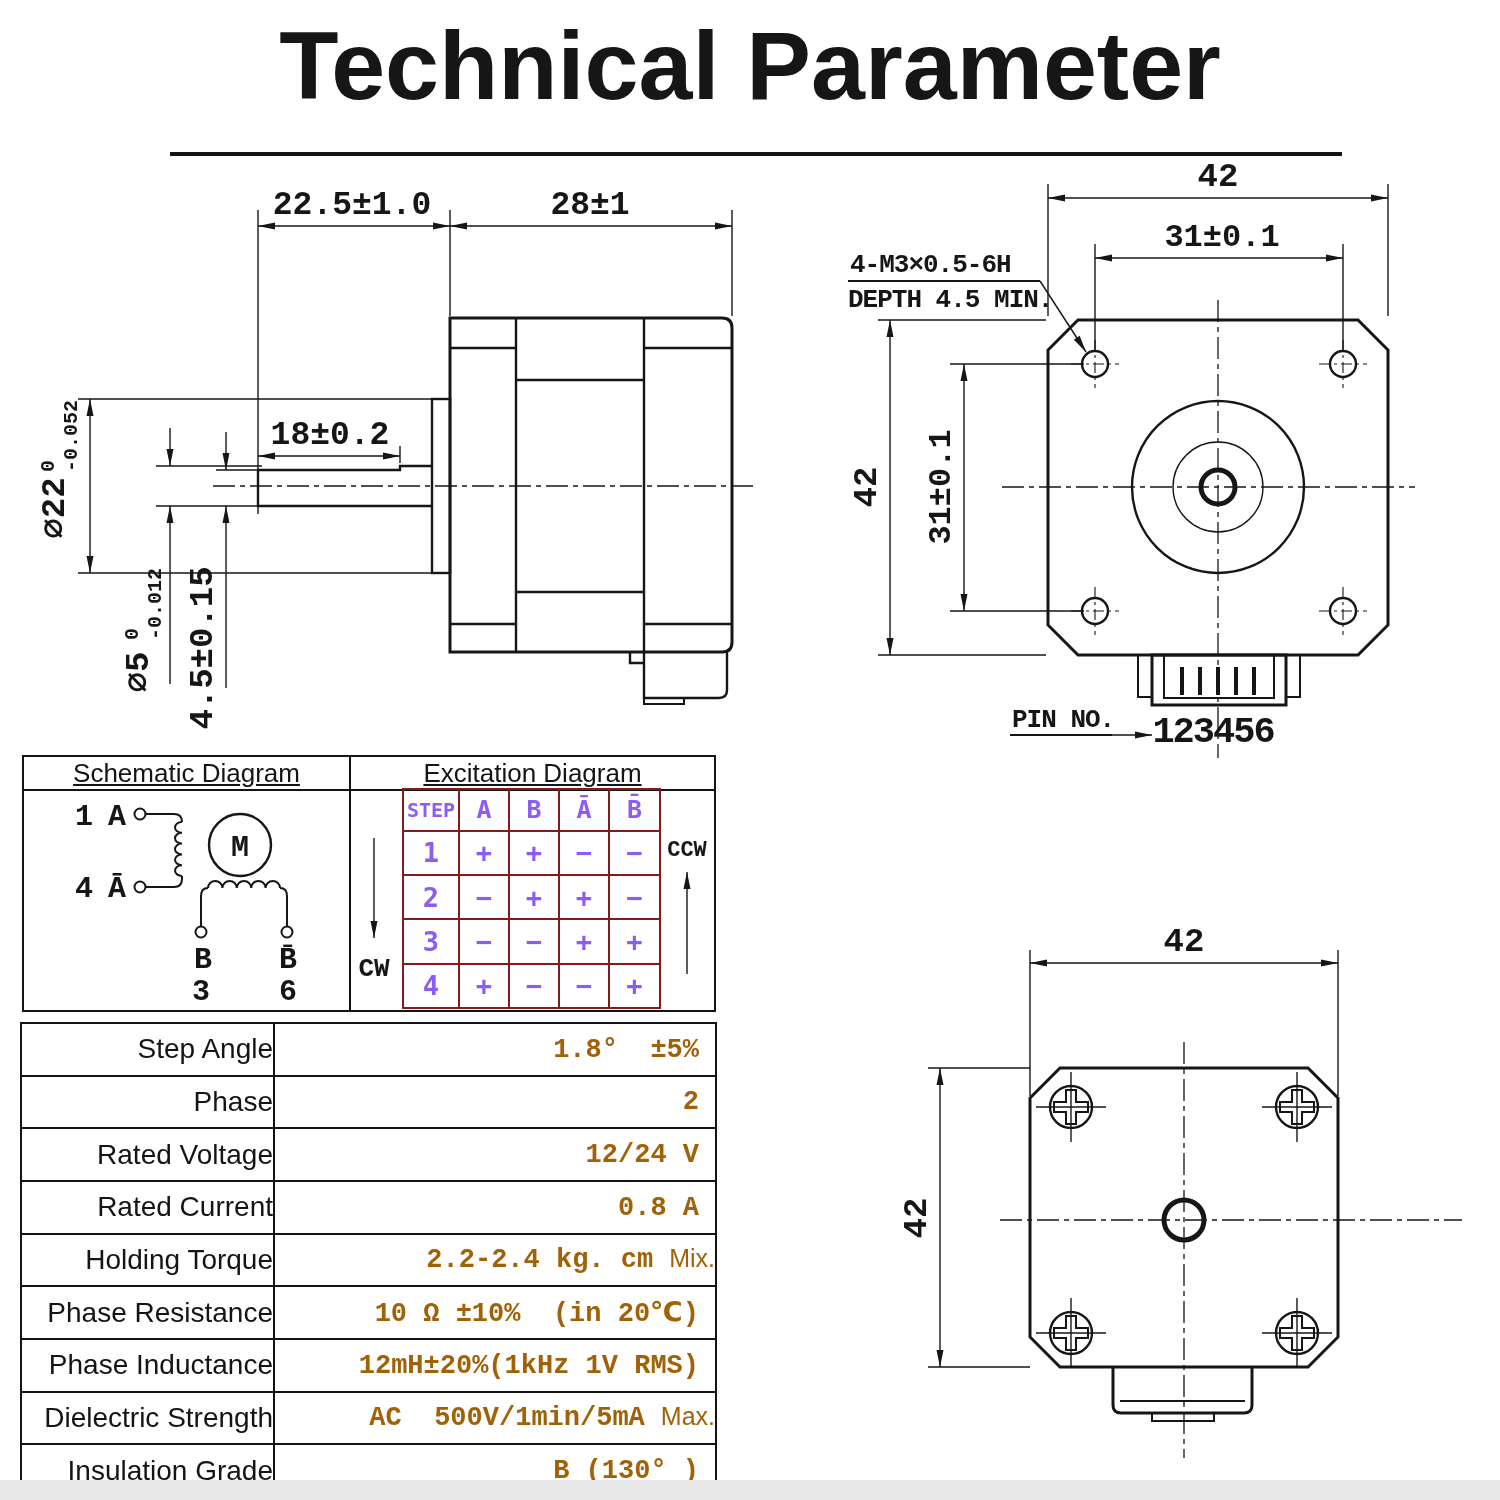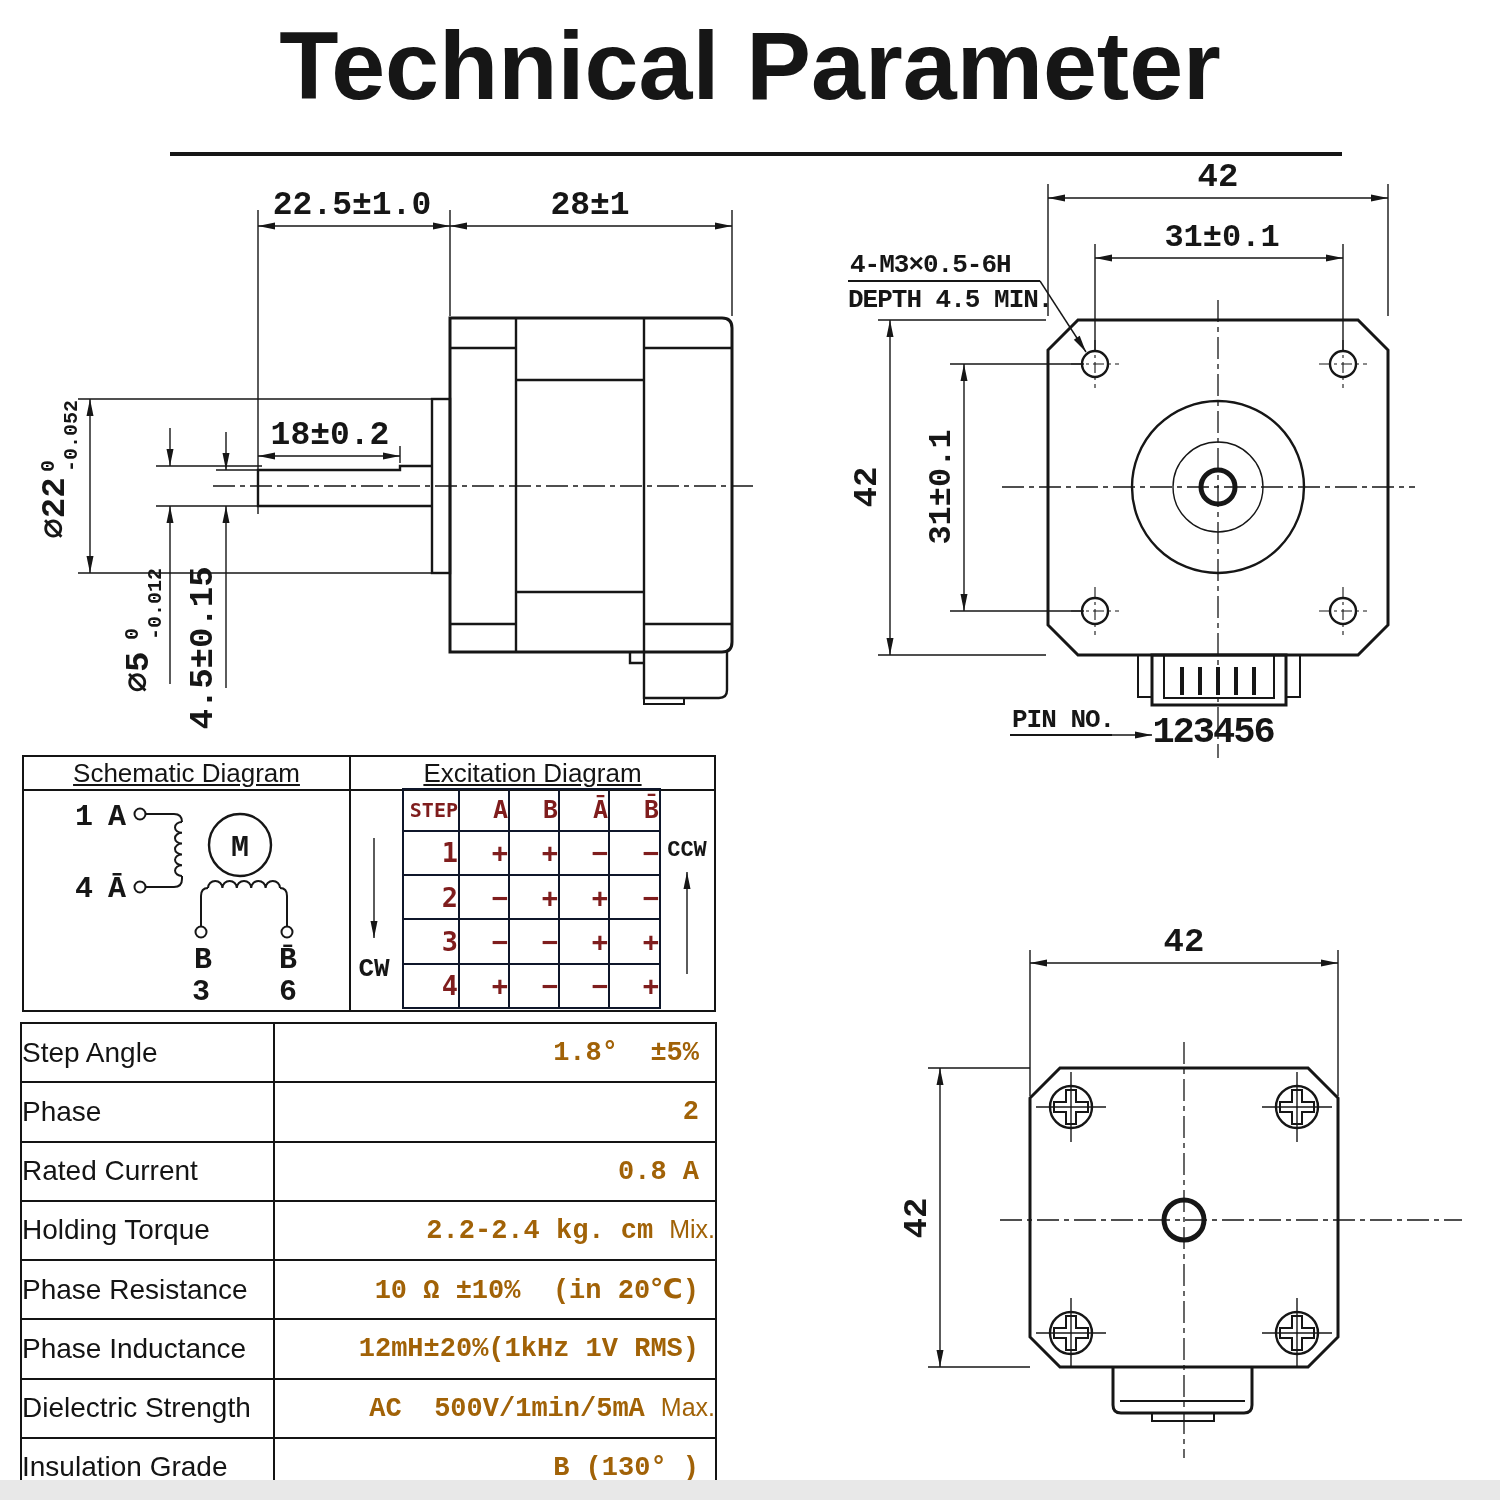--- a/index.html
+++ b/index.html
@@ -41,34 +41,34 @@
   .panel-title { display:flex; align-items:center; justify-content:center;
     font-size:26px; color:#141414; border-bottom:2px solid #141414; }
   .pt-left { border-right:2px solid #141414; }
 
   .exc-table {
     position:absolute; left:402px; top:788px; width:257px; height:221px;
     border-collapse:collapse; table-layout:fixed; z-index:2;
     font-family:"DejaVu Sans Mono","Liberation Mono",monospace; font-weight:bold;
   }
   .exc-table th, .exc-table td {
-    border:2px solid #0f172a; text-align:right; vertical-align:middle;
-    padding:0; font-size:27px; color:#7f1d1d;
+    border:2px solid #7f1d1d; text-align:center; vertical-align:middle;
+    padding:0; font-size:27px; color:#8b5cf6;
   }
   .exc-table th { font-size:25px; }
   .exc-table th.step-h { font-size:20px; }
 
   
   .spec-table {
     position:absolute; left:20px; top:1022px; width:697px; height:476px;
     border-collapse:collapse; table-layout:fixed; z-index:1;
   }
   .spec-table td { border:2.5px solid #141414; height:43px; padding:0; }
   .spec-table td.lab {
-    text-align:left; font-size:28px; color:#141414;
+    text-align:right; font-size:28px; color:#141414;
     font-family:"Liberation Sans","DejaVu Sans",sans-serif;
     border-radius:21px;
   }
   .spec-table td.val {
     text-align:right; padding-left:26px;
     font-family:"Liberation Mono","DejaVu Sans Mono","DejaVu Sans",monospace;
     font-weight:bold; font-size:27px; color:#a16207;
   }
   .spec-table td.val .v { white-space:pre; }
   .spec-table td.val .note {
@@ -144,20 +144,24 @@
         <col>
       </colgroup>
     <tbody>
         <tr>
       <td class="lab">Step Angle</td>
       <td class="val"><span class="v">1.8°  ±5%</span><span class="note"></span></td>
     </tr>
     <tr>
       <td class="lab">Phase</td>
       <td class="val"><span class="v">2</span><span class="note"></span></td>
+    </tr>
+    <tr>
+      <td class="lab">Rated Voltage</td>
+      <td class="val"><span class="v">12/24 V</span><span class="note"></span></td>
     </tr>
     <tr>
       <td class="lab">Rated Current</td>
       <td class="val"><span class="v">0.8 A</span><span class="note"></span></td>
     </tr>
     <tr>
       <td class="lab">Holding Torque</td>
       <td class="val"><span class="v">2.2-2.4 kg. cm</span><span class="note">Mix.</span></td>
     </tr>
     <tr>

